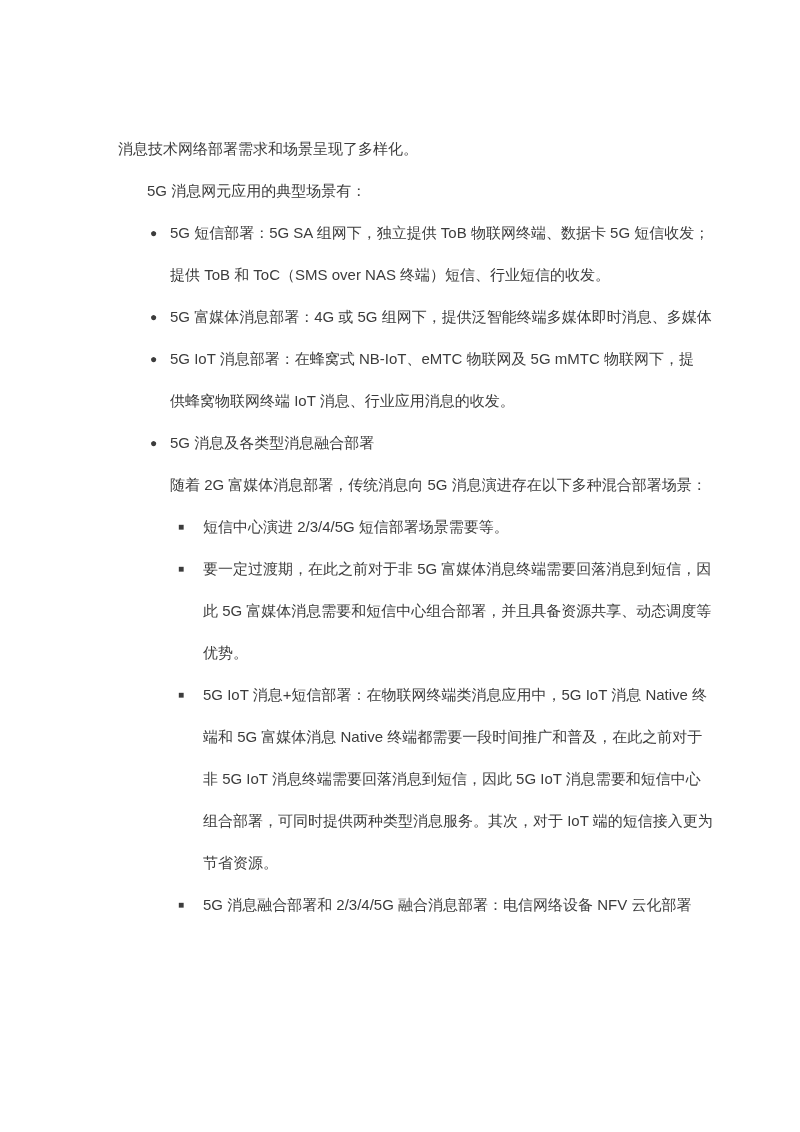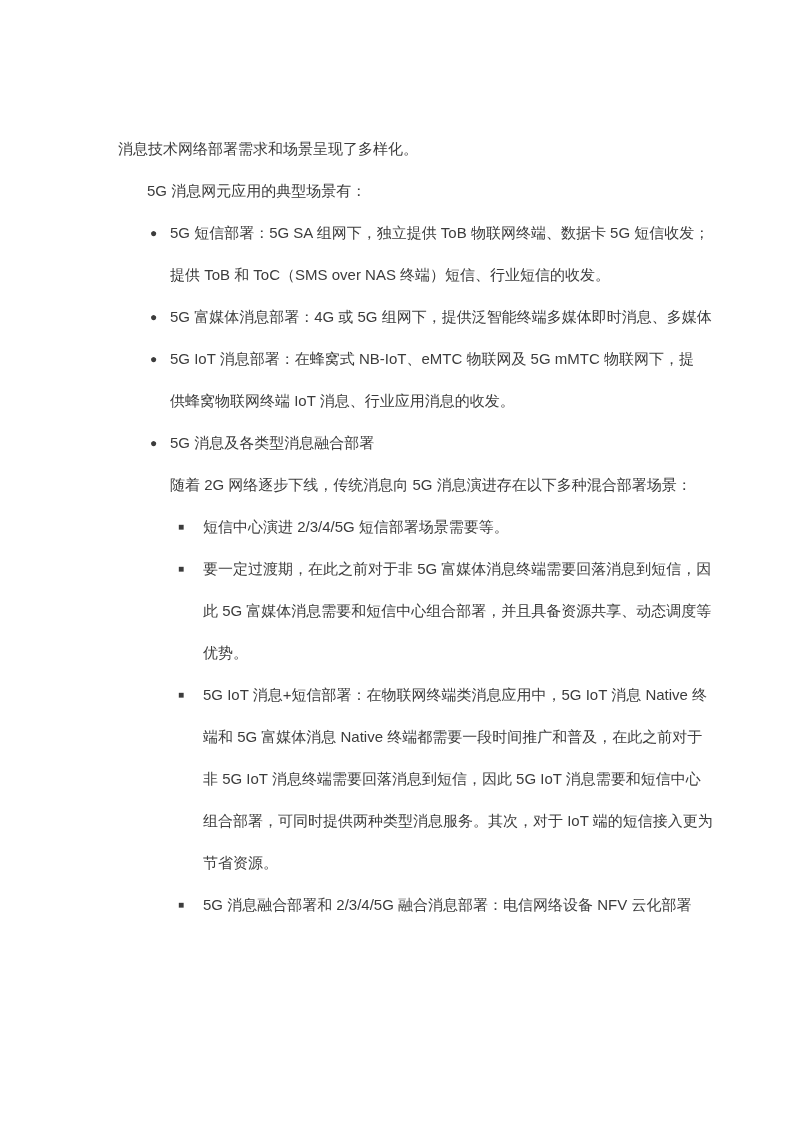--- a/index.html
+++ b/index.html
@@ -79,21 +79,21 @@
       <div class="block bullet-l1">
         <span class="marker">●</span>
         <div class="line">5G IoT 消息部署：在蜂窝式 NB-IoT、eMTC 物联网及 5G mMTC 物联网下，提</div>
         <div class="line">供蜂窝物联网终端 IoT 消息、行业应用消息的收发。</div>
       </div>
       <div class="block bullet-l1">
         <span class="marker">●</span>
         <div class="line">5G 消息及各类型消息融合部署</div>
       </div>
       <div class="block para indent-hang-l1">
-        <div class="line">随着 2G 网络逐步下线，传统消息向 5G 消息演进存在以下多种混合部署场景：</div>
+        <div class="line">随着 2G 富媒体消息部署，传统消息向 5G 消息演进存在以下多种混合部署场景：</div>
       </div>
       <div class="block bullet-l2">
         <span class="marker">■</span>
         <div class="line">短信中心演进 2/3/4/5G 短信部署场景需要等。</div>
       </div>
       <div class="block bullet-l2">
         <span class="marker">■</span>
         <div class="line">要一定过渡期，在此之前对于非 5G 富媒体消息终端需要回落消息到短信，因</div>
         <div class="line">此 5G 富媒体消息需要和短信中心组合部署，并且具备资源共享、动态调度等</div>
         <div class="line">优势。</div>

